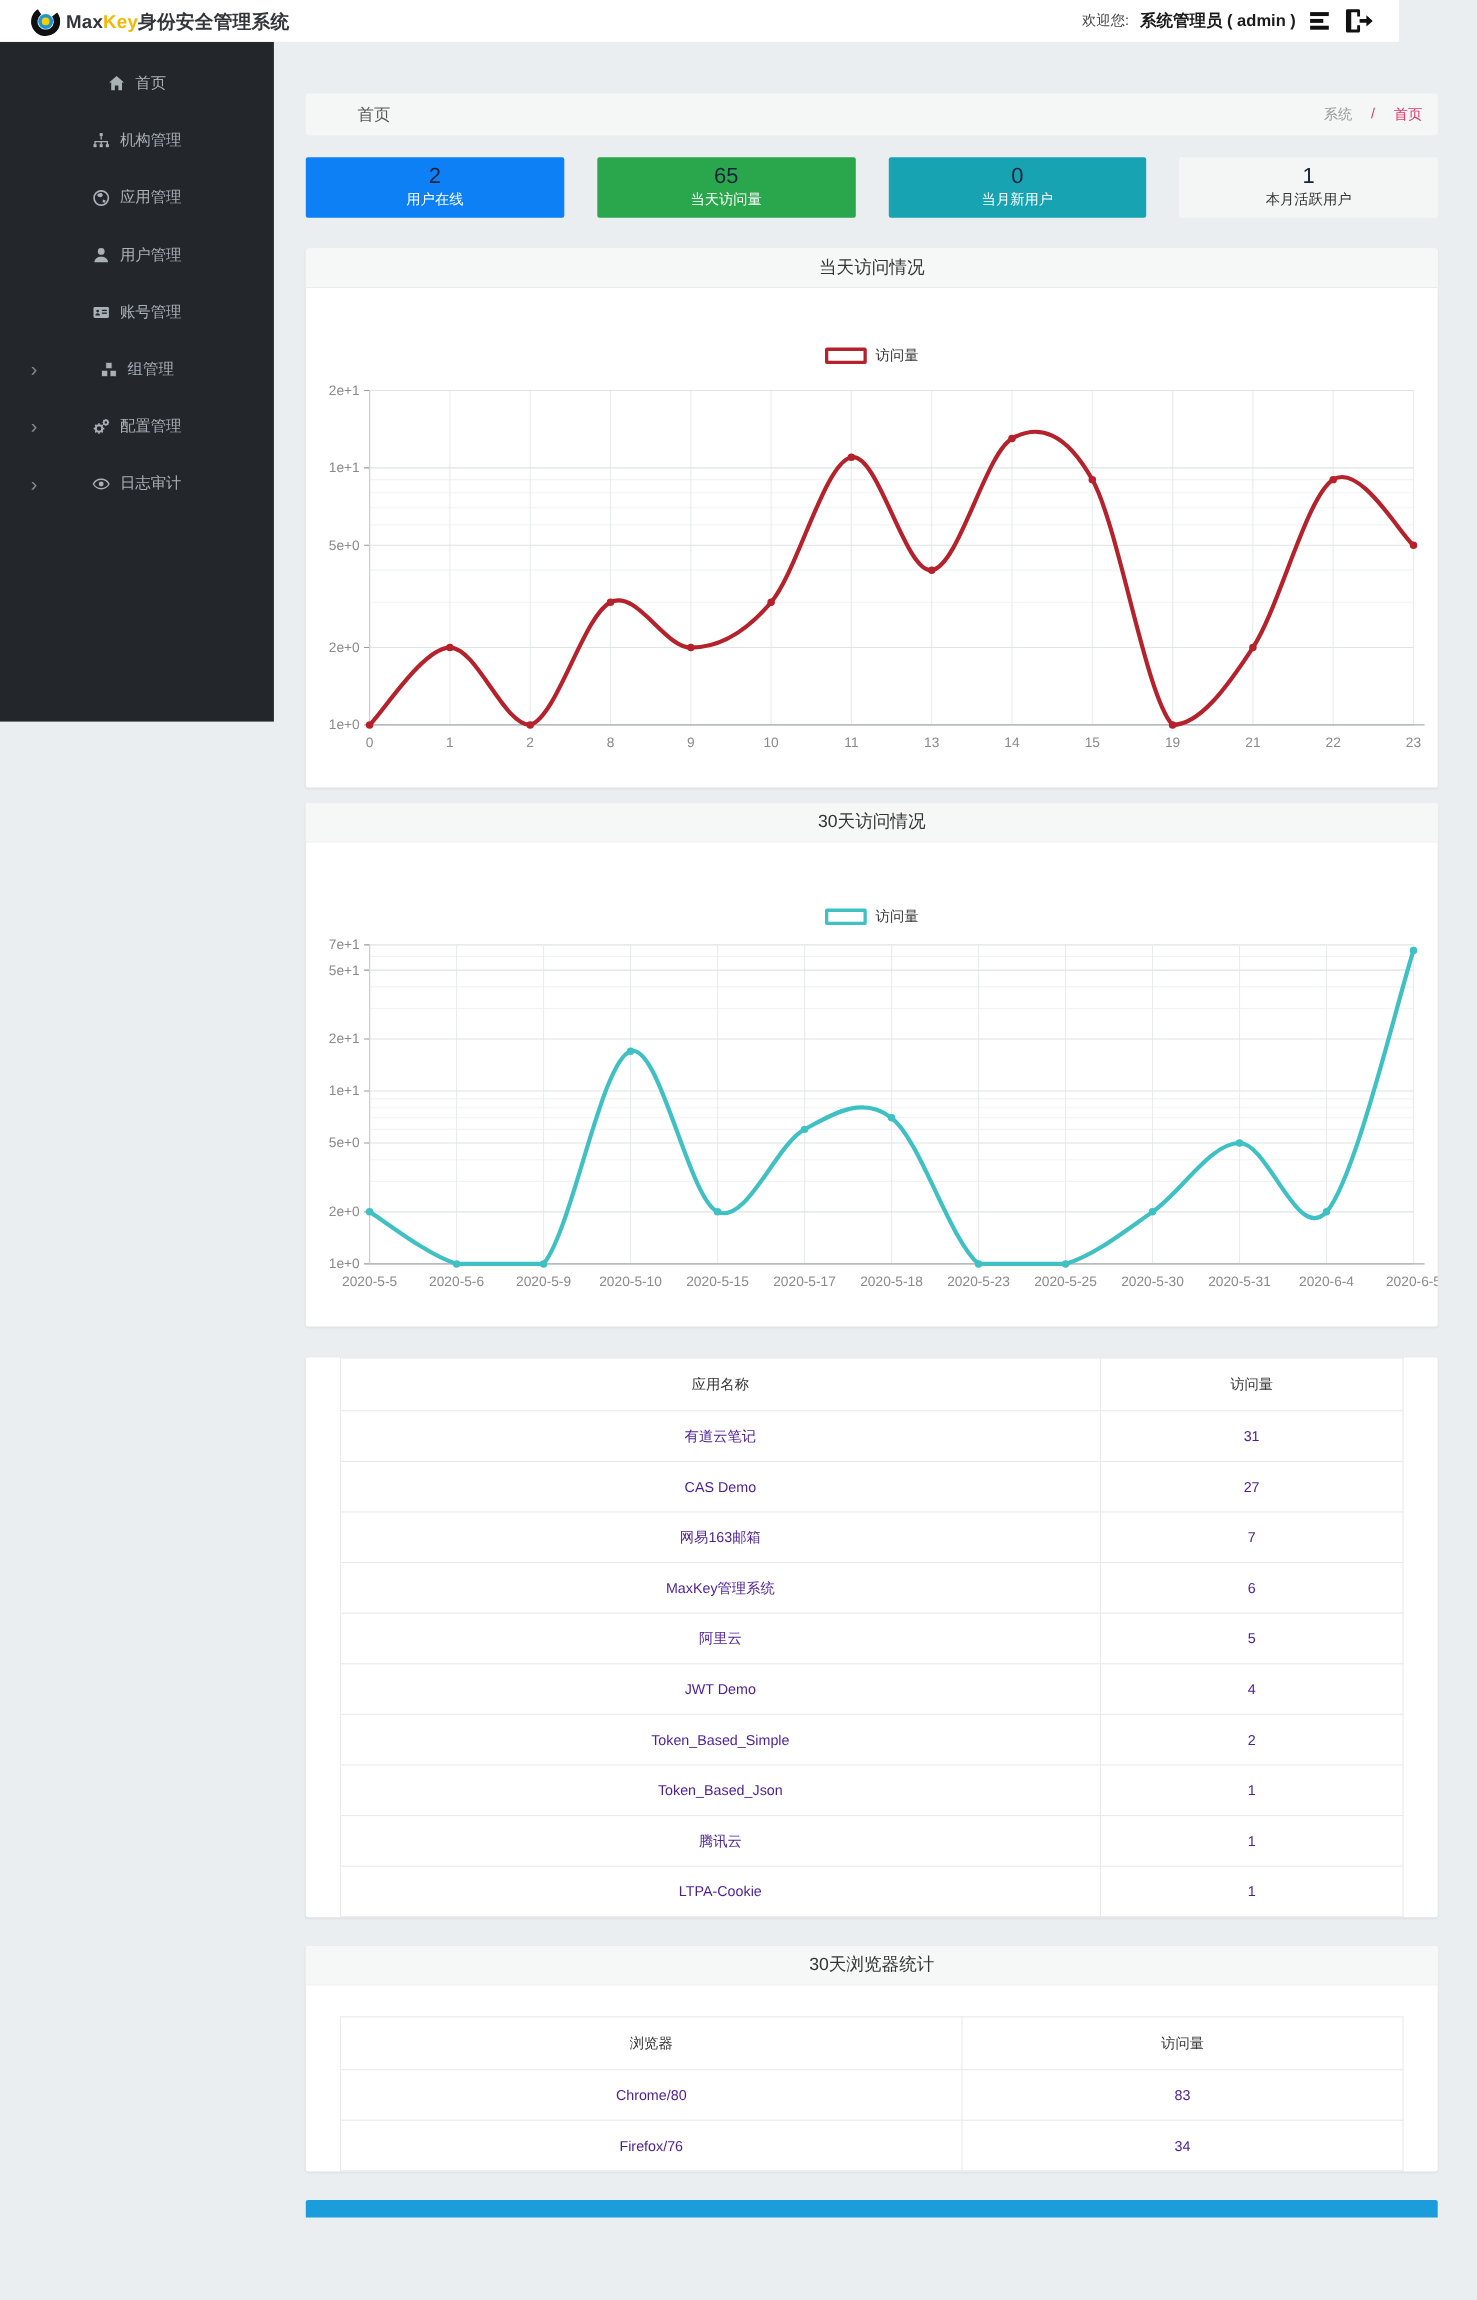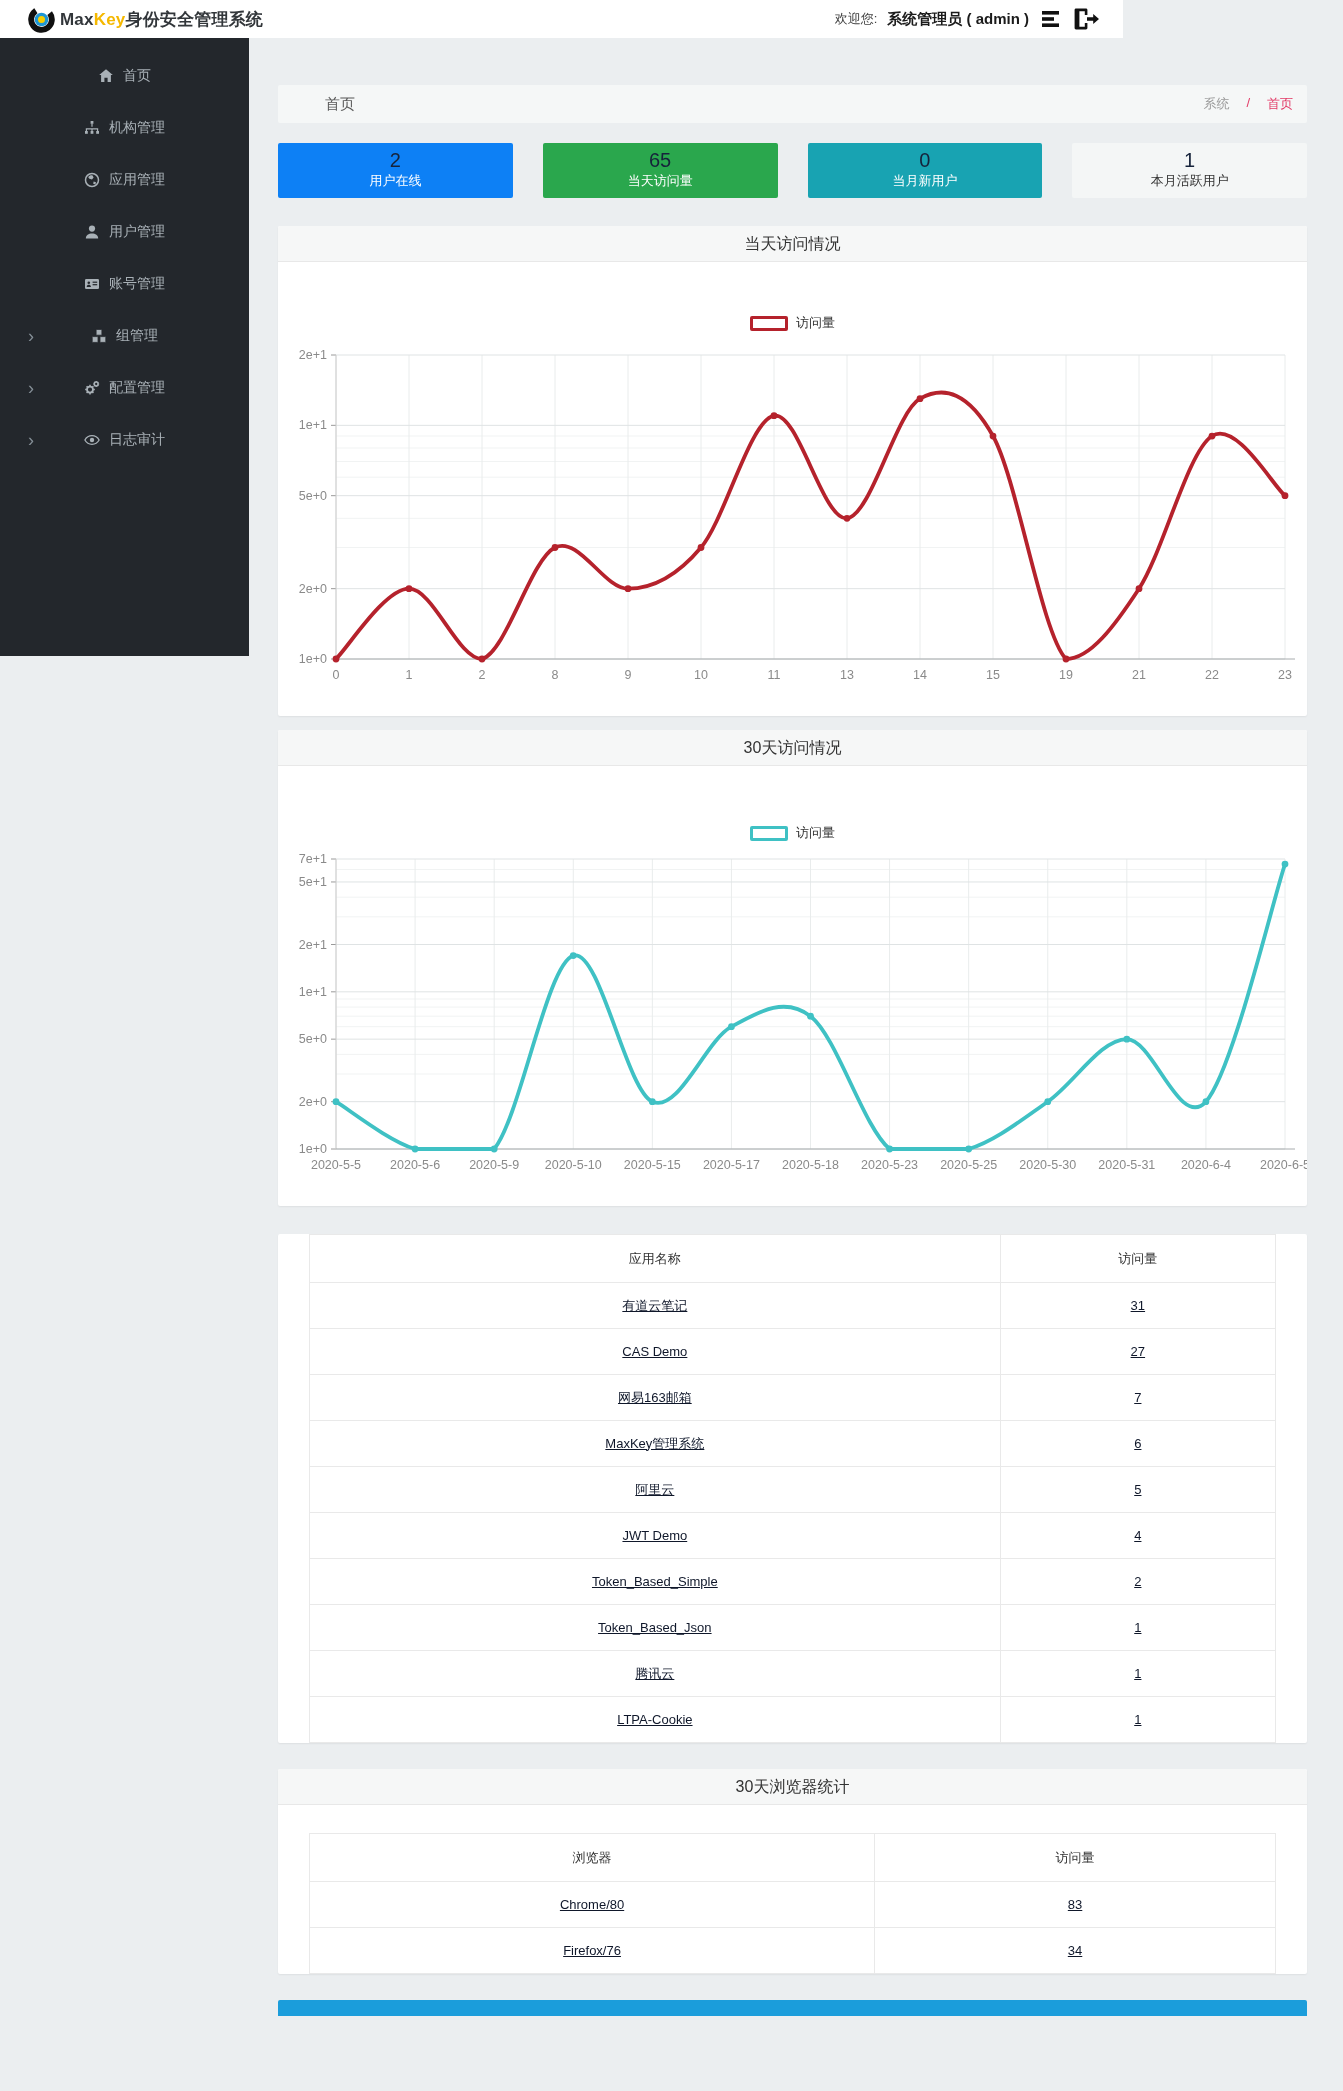--- a/index.html
+++ b/index.html
@@ -5,21 +5,21 @@
   * { margin:0; padding:0; box-sizing:border-box; }
   html,body { width:1343px; height:2091px; }
   body {
     position:relative; overflow:hidden;
     background:#ebeef0;
     font-family:"Liberation Sans","DejaVu Sans",sans-serif;
     color:#333;
   }
   
   .topbar {
-    position:absolute; top:0; left:0; width:1123px; height:38px;
+    position:absolute; top:0; left:0; width:1272px; height:38px;
     background:#ffffff; display:flex; align-items:center;
     justify-content:space-between; padding:0 26px 0 28px; z-index:10;gap:44px;
   }
   .brand { display:flex; align-items:center; gap:5px; }
   .brand-title { font-size:17px; font-weight:bold; color:#32363a; letter-spacing:.2px; }
   .brand-key { color:#f5b800; }
   .userbox { display:flex; align-items:center; gap:10px; }
   .welcome { font-size:13px; color:#444; }
   .username { font-size:15px; font-weight:bold; color:#1b1b1b; }
   .topicon { width:24px; height:24px; color:#111; cursor:pointer; display:inline-block; }
@@ -68,21 +68,21 @@
   .legend-label { font-size:13px; color:#333; cursor:pointer; }
   svg.chart { display:block; margin-top:8px; }
   .chart-pad-bottom { height:24px; }
   
   table.data-table {
     width:calc(100% - 62px); margin:28px auto 26px; border-collapse:collapse;
     font-size:13px; table-layout:fixed;
   }
   .data-table th, .data-table td { border:1px solid #e9e9e9; text-align:center; font-weight:normal; }
   .data-table th { height:48px; color:#333; background:#fff; }
-  .data-table td { height:46px; color:#0f172a;text-decoration:underline; }
+  .data-table td { height:46px; color:#4c1d95; }
   
   .footer-strip { margin-top:14px; height:16px; border-radius:2px 2px 0 0; background:#1b9ddb; }
 </style>
 </head>
 <body>
 
 <div class="topbar">
   <div class="brand">
     <span class="topicon" style="width:27px;height:27px;">
       <svg viewBox="0 0 30 30" width="27" height="27">

